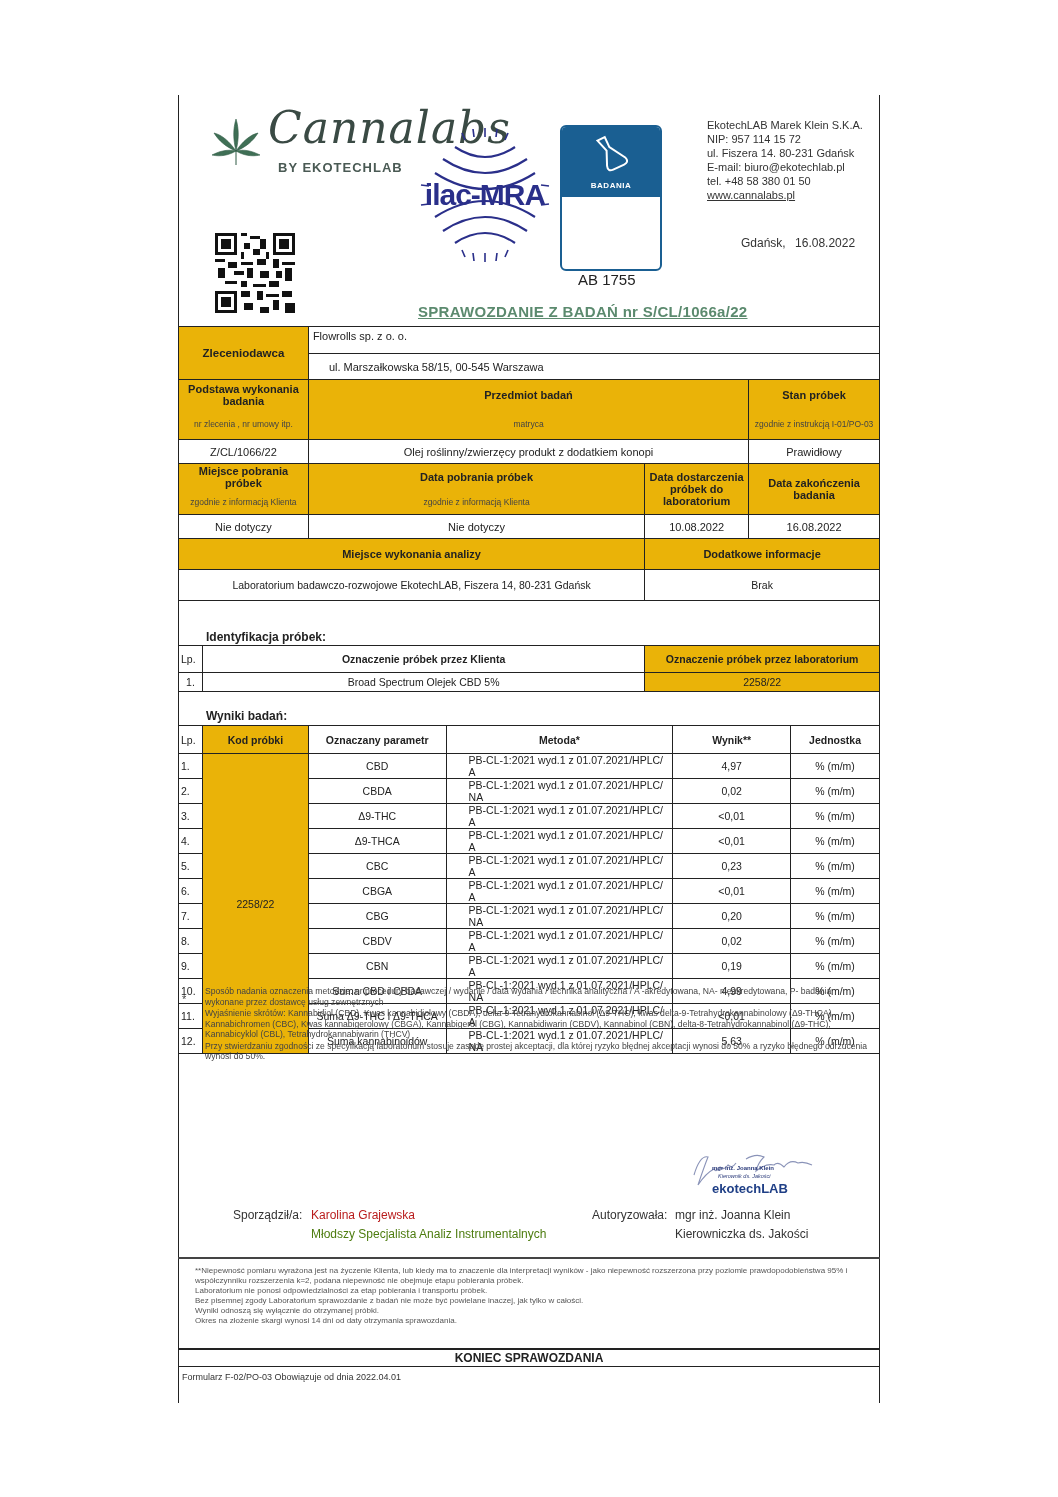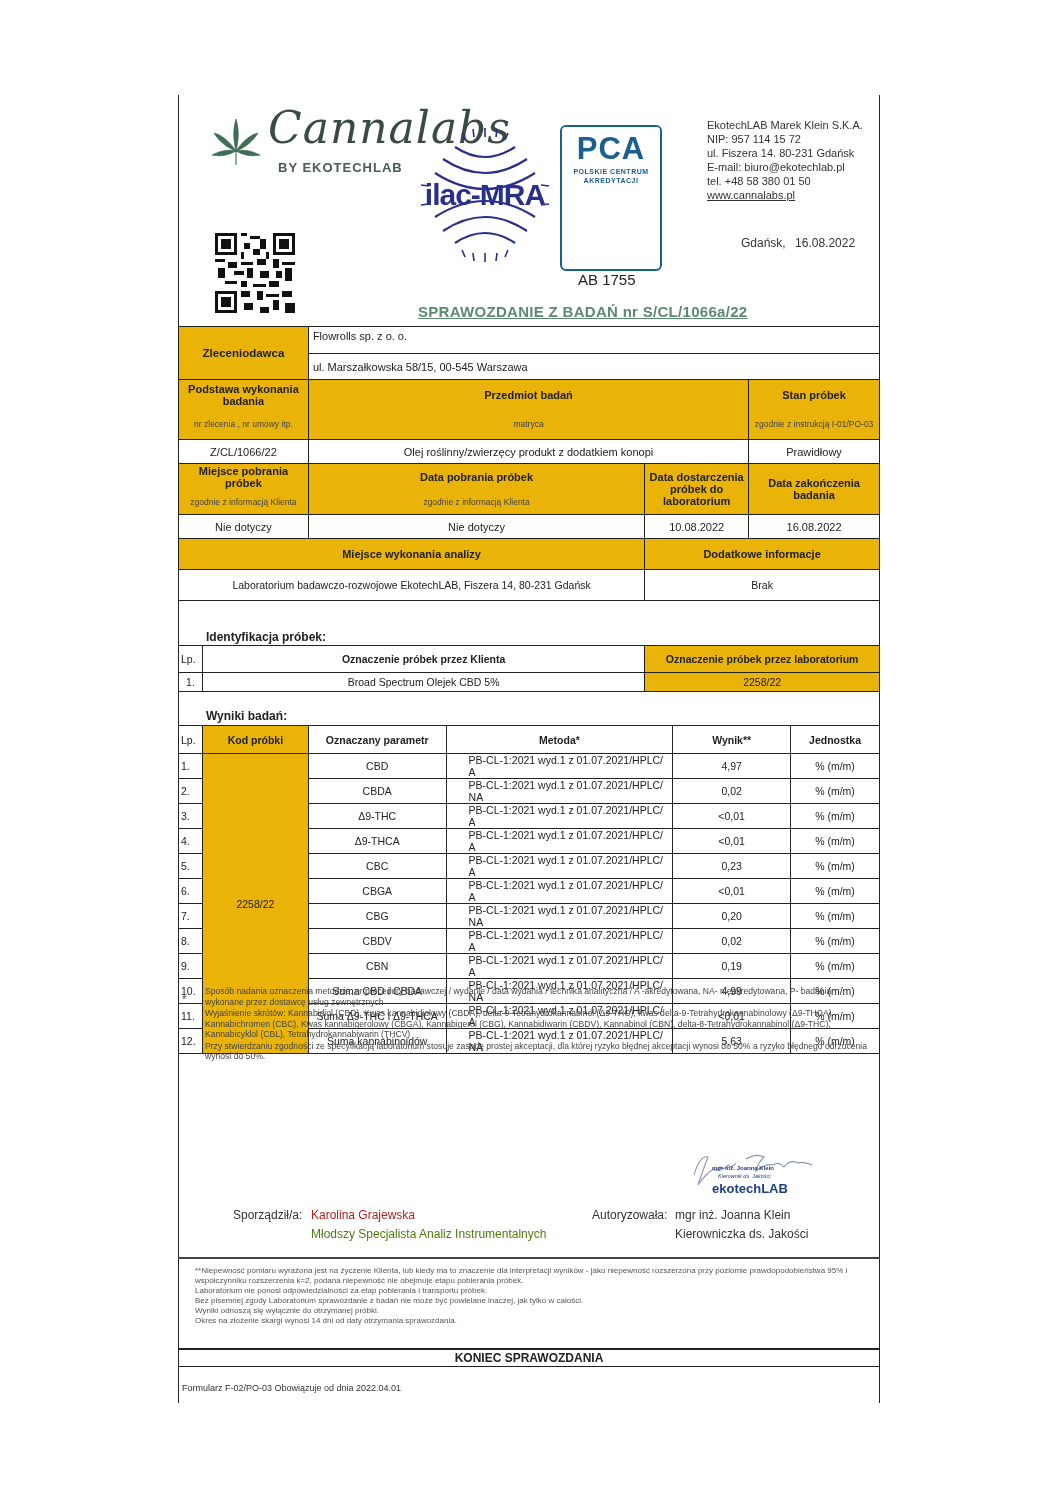--- a/index.html
+++ b/index.html
@@ -56,21 +56,21 @@
   .stamp-name { left:712px; top:1165px; font-size:6px; color:#2a3a7a; font-weight:bold; }
   .stamp-role { left:718px; top:1173px; font-size:5.5px; color:#2a3a7a; font-style:italic; }
   .stamp-logo { left:712px; top:1181px; font-size:13px; font-weight:bold; color:#1f3f86; }
 
   .rule1 { left:178px; top:1257px; width:702px; height:2px; background:#444; }
   .footnotes { left:195px; top:1266px; width:670px; font-size:8px; color:#555; line-height:10px; }
   .footnotes p { margin:0; }
   .rule2 { left:178px; top:1348px; width:702px; height:2px; background:#222; }
   .end-title { left:178px; top:1350px; width:702px; text-align:center; font-size:12px; font-weight:bold; padding-top:1px; }
   .rule3 { left:178px; top:1366px; width:702px; height:1px; background:#222; }
-  .form-note { left:182px; top:1372px; font-size:9px; color:#333;margin-top:11px; }
+  .form-note { left:182px; top:1372px; font-size:9px; color:#333; }
 </style>
 </head>
 <body>
 
 <div class="abs page-border-l"></div>
 <div class="abs page-border-r"></div>
 
 <svg class="abs logo-leaf" viewBox="0 0 52 52">
   <g fill="#3f6f55" stroke="#2f5a44" stroke-width="0.6">
     <path d="M26 4 C29 14 29 24 26 36 C23 24 23 14 26 4 Z"></path>
@@ -152,24 +152,25 @@
       <line x1="93" y1="125" x2="90" y2="132"></line>
     <line x1="6" y1="60" x2="14" y2="61"></line>
       <line x1="6" y1="80" x2="14" y2="79"></line>
       <line x1="126" y1="60" x2="134" y2="61"></line>
       <line x1="126" y1="80" x2="134" y2="79"></line>
   </g>
   <text x="70" y="80" text-anchor="middle" font-family="Liberation Sans, sans-serif" font-weight="bold" font-size="30" fill="#2a2f8a" letter-spacing="-1">ilac-MRA</text>
 </svg>
 
 <div class="abs pca">
-  <div class="pca-top">
-    <div class="pca-letters">PCA</div>
-    <div class="pca-sub">POLSKIE CENTRUM</div>
-    <div class="pca-sub">AKREDYTACJI</div>
+  <div class="pca-bottom">
+    <svg width="34" height="40" viewBox="0 0 34 40" style="margin-top:6px">
+      <path d="M10 3 L18 3 L18 14 L28 30 Q30 36 24 36 L12 36 Q6 36 8 30 L14 16 Z" fill="none" stroke="#fff" stroke-width="2" transform="rotate(-25 17 20)"></path>
+    </svg>
+    <div class="pca-badania">BADANIA</div>
   </div>
 </div>
 <div class="abs ab">AB 1755</div>
 
 <div class="abs company">
   <div>EkotechLAB Marek Klein S.K.A.</div>
   <div>NIP: 957 114 15 72</div>
   <div>ul. Fiszera 14. 80-231 Gdańsk</div>
   <div>E-mail: biuro@ekotechlab.pl</div>
   <div>tel. +48 58 380 01 50</div>
@@ -187,21 +188,21 @@
       <col style="width:337px">
       <col style="width:104px">
       <col style="width:131px">
     </colgroup>
   <tbody>
       <tr style="height:27px">
     <td class="green bold" rowspan="2" style="font-size:11.5px">Zleceniodawca</td>
     <td class="left" colspan="3" style="vertical-align:top;padding-top:3px;padding-left:4px">Flowrolls sp. z o. o.</td>
   </tr>
   <tr style="height:26px">
-    <td class="left" colspan="3" style="border-top:none;padding-left:4px">ul. Marszałkowska 58/15, 00-545 Warszawa</td>
+    <td class="left" colspan="3" style="border-top:none;padding-left:20px">ul. Marszałkowska 58/15, 00-545 Warszawa</td>
   </tr>
   <tr style="height:30px">
     <td class="green bold" style="border-bottom:none;line-height:12px">Podstawa wykonania badania</td>
     <td class="green bold" colspan="2" style="border-bottom:none">Przedmiot badań</td>
     <td class="green bold" style="border-bottom:none">Stan próbek</td>
   </tr>
   <tr style="height:30px">
     <td class="green small" style="border-top:none">nr zlecenia , nr umowy itp.</td>
     <td class="green small" colspan="2" style="border-top:none">matryca</td>
     <td class="green small" style="border-top:none">zgodnie z instrukcją I-01/PO-03</td>

